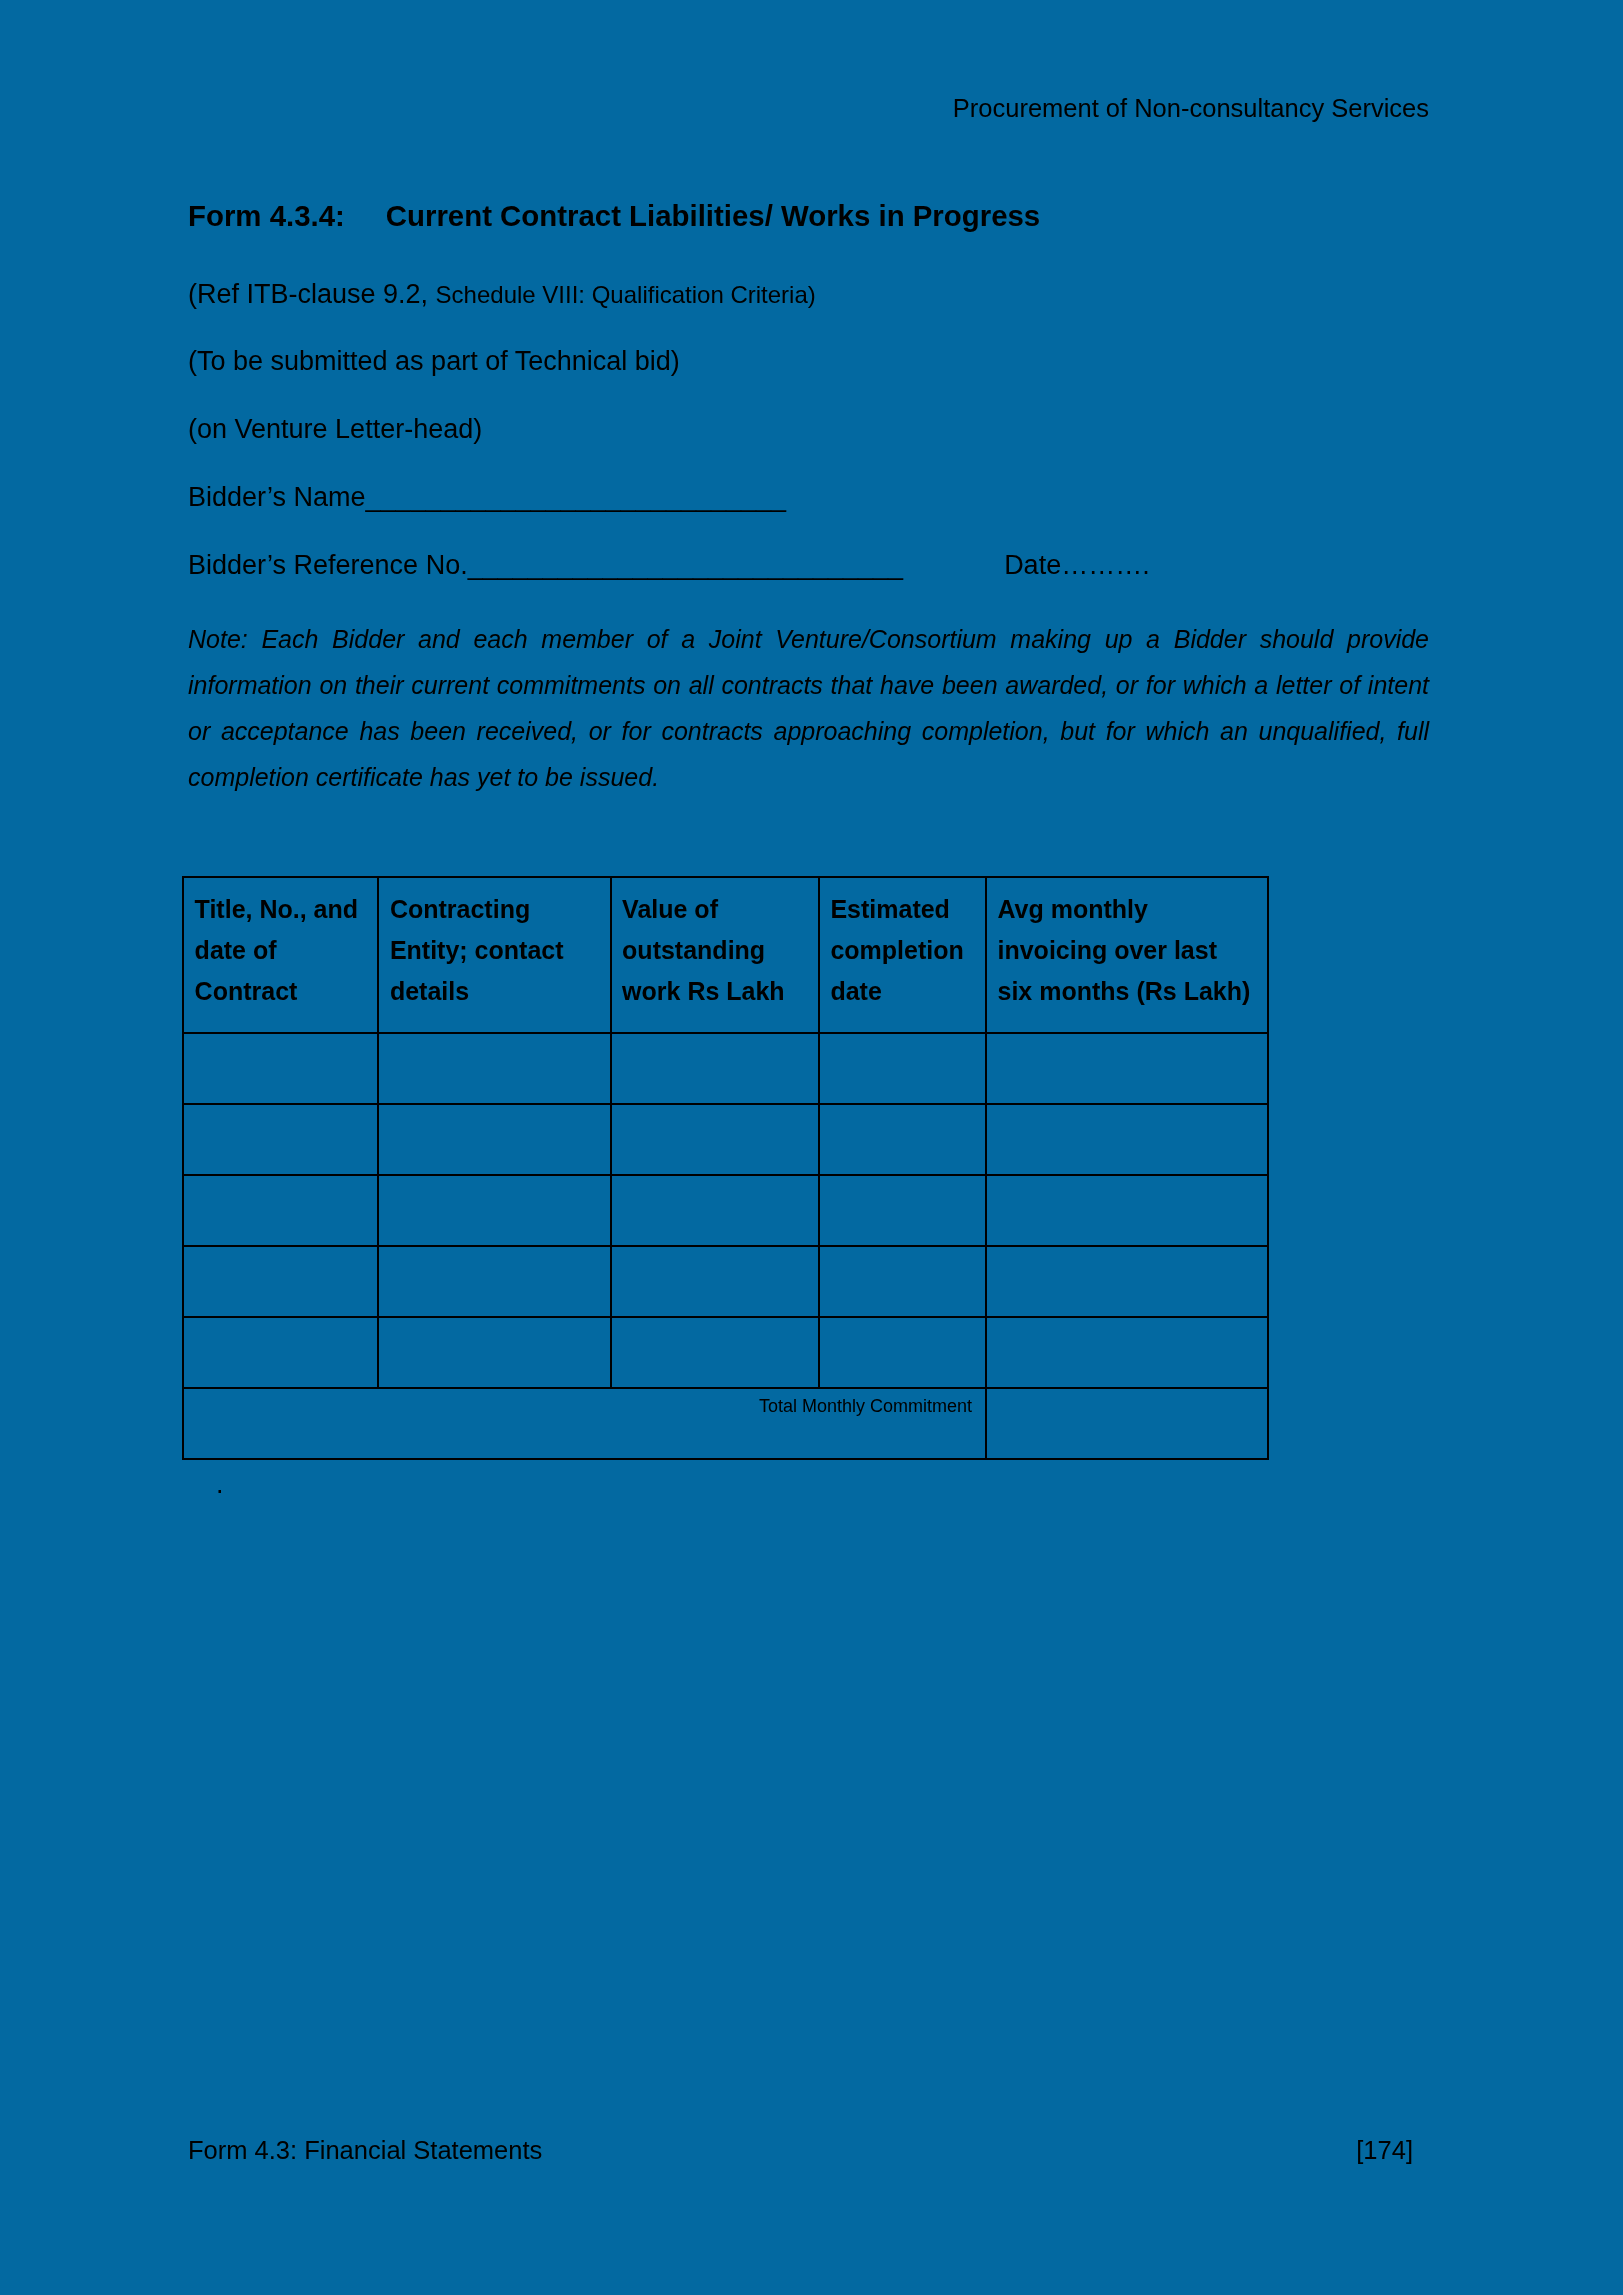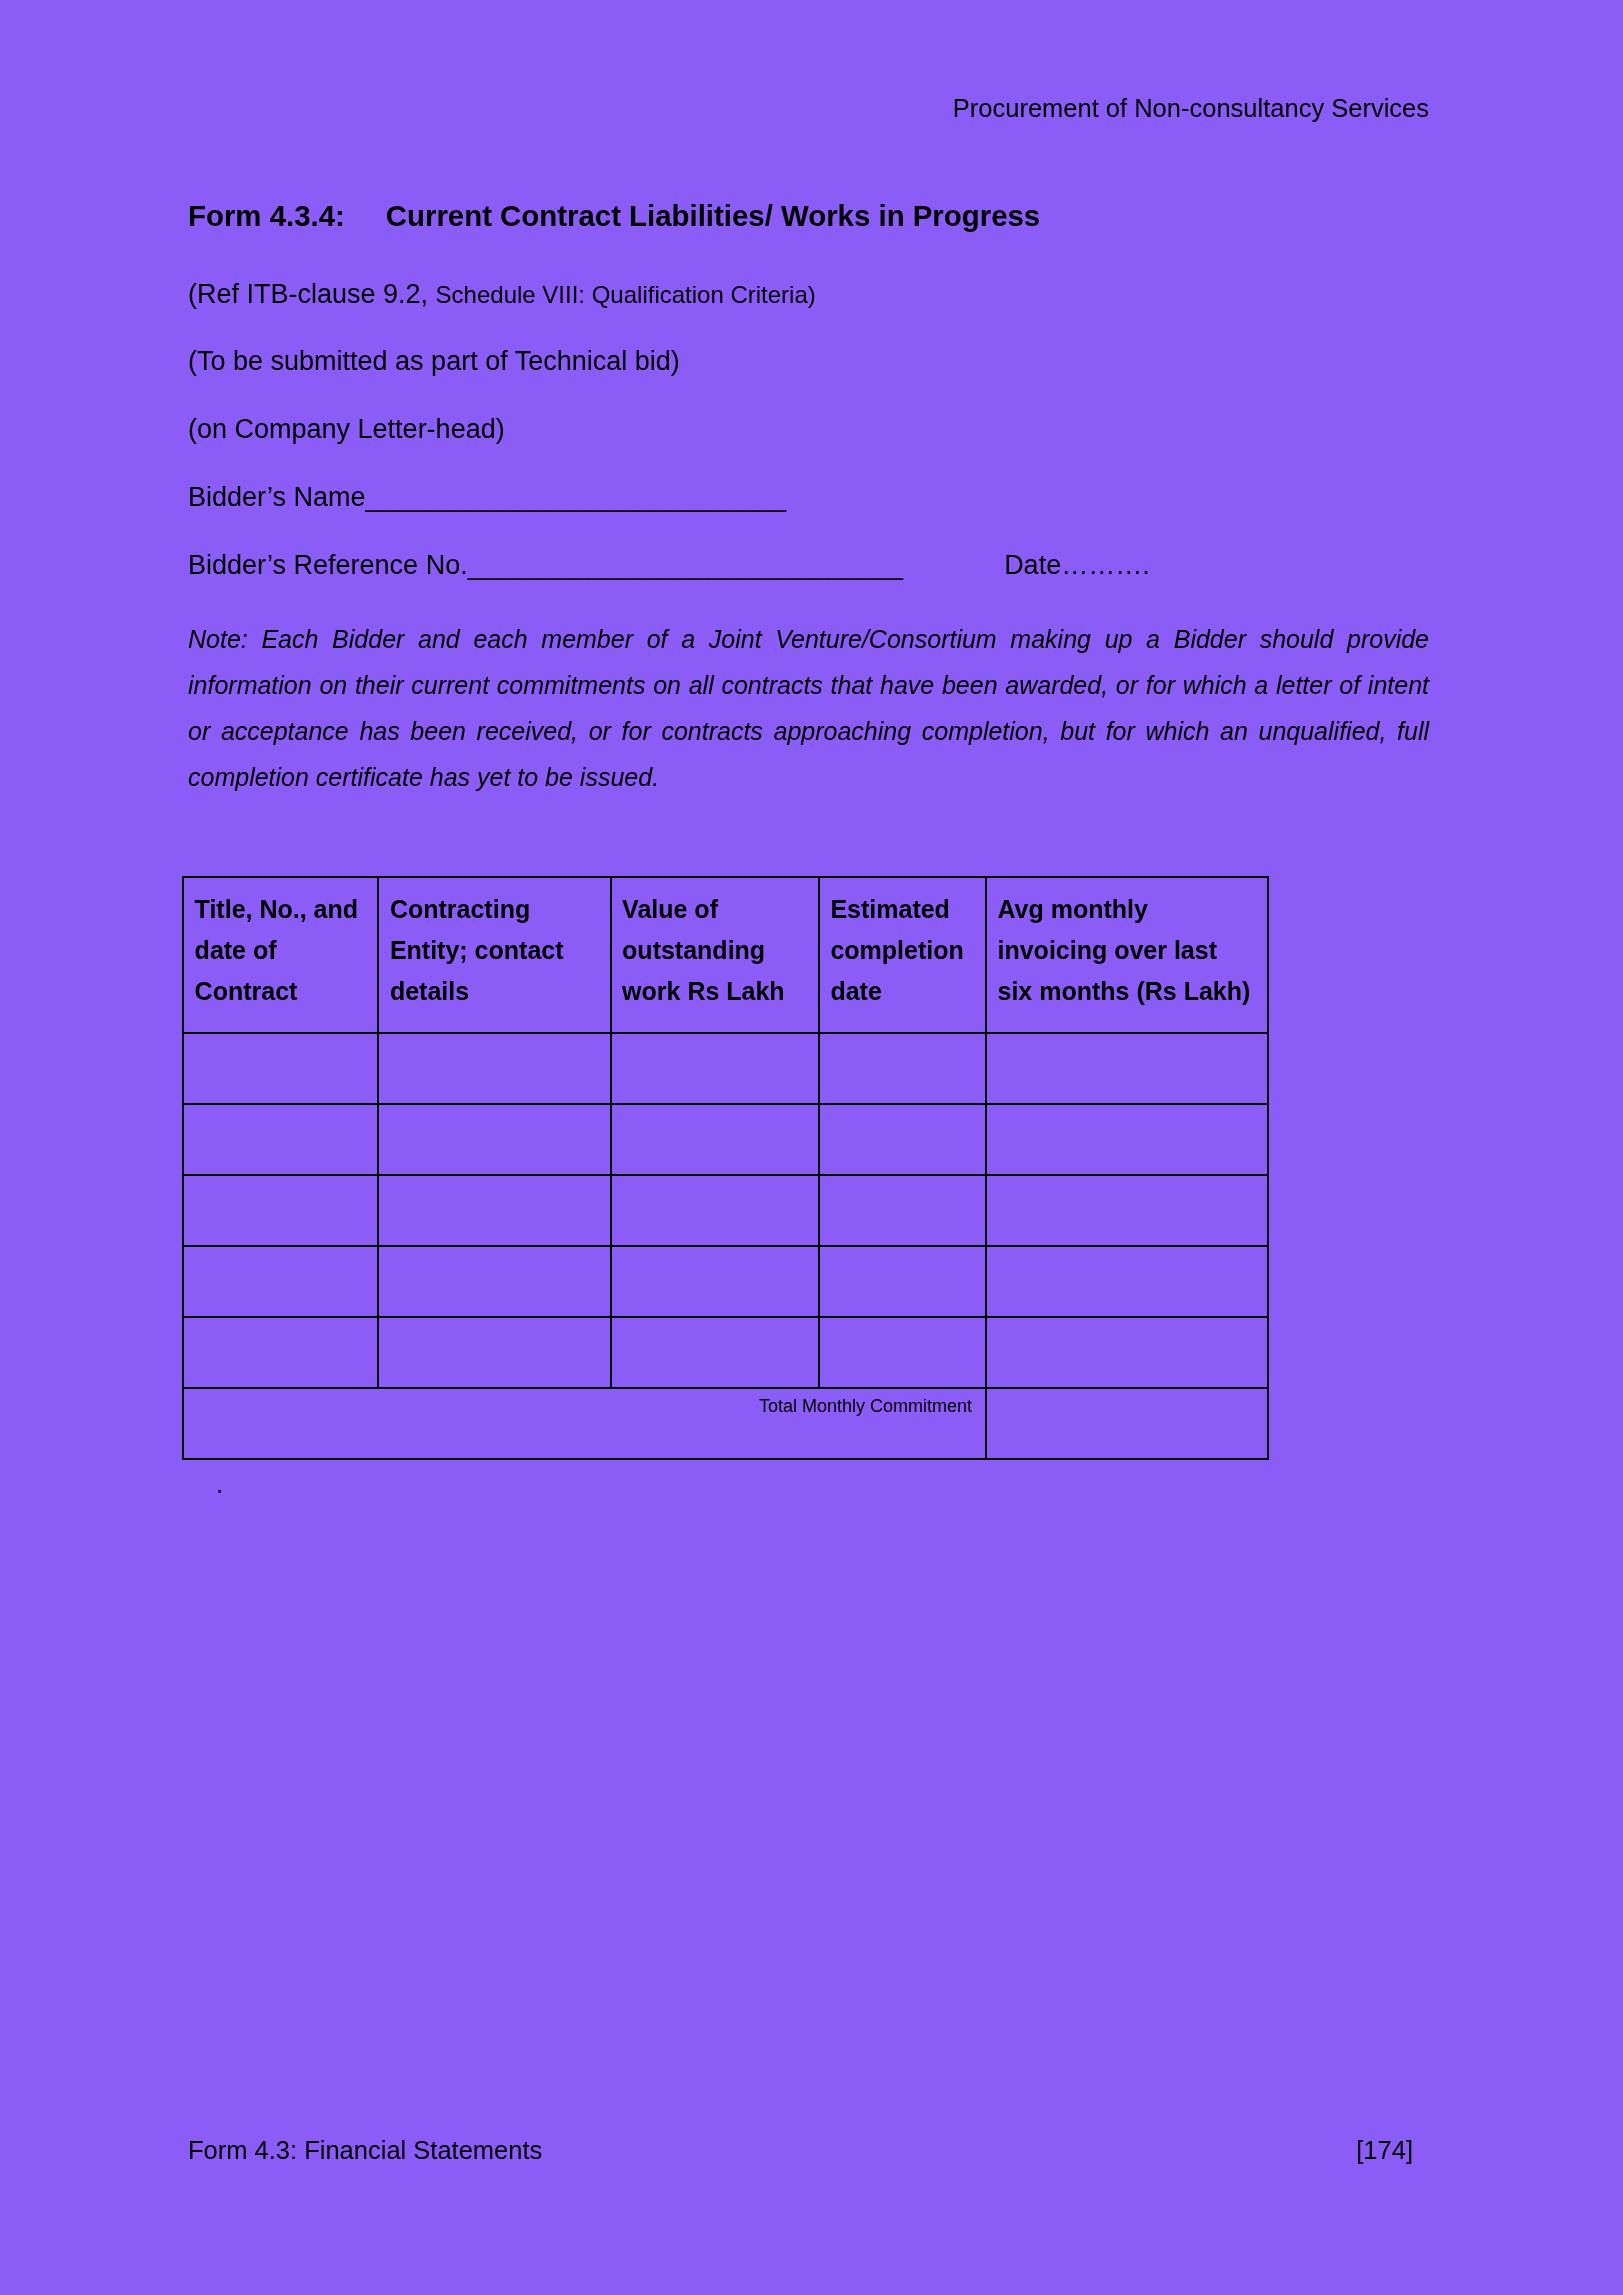--- a/index.html
+++ b/index.html
@@ -1,21 +1,21 @@
 <!DOCTYPE html>
 <html style="font-size:10.5px"><head>
 <meta charset="utf-8">
 <style>
   html, body { margin: 0; padding: 0; background: #e8e8e8; }
   .page {
     position: relative;
     width: 1623px;
     height: 2295px;
     margin: 0 auto;
-    background: #8b5cf6;
+    background: #0369a1;
     color: #000000;
     font-family: "Liberation Sans", sans-serif;
     box-sizing: border-box;
     padding: 93px 194px 16px 188px;
     overflow: hidden;
   }
   .page-header {
     text-align: right;
     font-size: 25.5px;
     line-height: 1.25;
@@ -110,21 +110,21 @@
     <span>Form 4.3.4:</span><span class="title-gap"></span><span>Current Contract Liabilities/ Works in Progress</span>
   </div>
 
   <p class="line first-line">
     <span>(Ref ITB-clause 9.2,</span>
     <span class="ref-detail">Schedule VIII: Qualification Criteria)</span>
   </p>
 
   <p class="line">(To be submitted as part of Technical bid)</p>
 
-  <p class="line">(on Company Letter-head)</p>
+  <p class="line">(on Venture Letter-head)</p>
 
 
   <p class="line">Bidder’s Name____________________________</p>
 
 
   <p class="line">
     <span>Bidder’s Reference No._____________________________</span><span class="date-part">Date……….</span>
   </p>
 
   <p class="note">Note: Each Bidder and each member of a Joint Venture/Consortium making up a Bidder should provide information on their current commitments on all contracts that have been awarded, or for which a letter of intent or acceptance has been received, or for contracts approaching completion, but for which an unqualified, full completion certificate has yet to be issued.</p>

